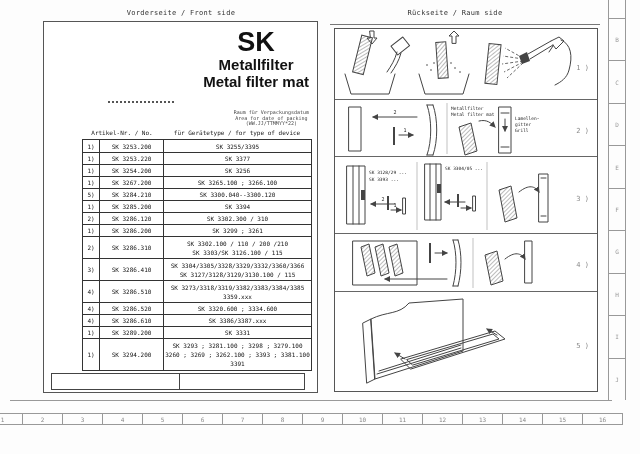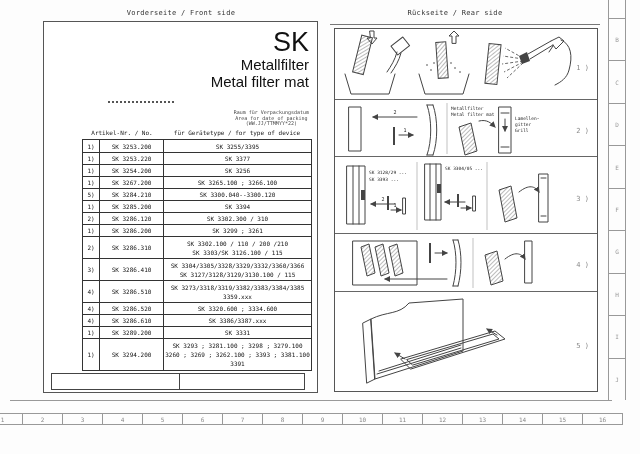--- a/index.html
+++ b/index.html
@@ -7,21 +7,21 @@
   .stage{position:relative;width:640px;height:454px;overflow:hidden;background:#fdfdfd;}
 
   
   .hdr{position:absolute;top:9px;font-size:7px;color:#333;width:230px;text-align:center;letter-spacing:.3px;}
   #hdrF{left:66px;}
   #hdrR{left:340px;}
   .rline{position:absolute;left:330px;top:24px;width:270px;border-top:1px solid #777;}
 
   
   .frontbox{position:absolute;left:43px;top:21px;width:275px;height:372px;border:1px solid #555;background:#fff;box-sizing:border-box;}
-  .titleblk{position:absolute;right:8px;top:6px;text-align:right;font-family:"Liberation Sans",sans-serif;color:#111;}
+  .titleblk{position:absolute;right:8px;top:6px;text-align:center;font-family:"Liberation Sans",sans-serif;color:#111;font-weight:bold;}
   .sk{font-size:27px;line-height:28px;}
   .sub{font-size:15px;line-height:17px;}
   .dashmark{position:absolute;left:64px;top:79px;width:66px;height:2px;
     background:repeating-linear-gradient(90deg,#555 0 2px,transparent 2px 4px);}
   .packnote{position:absolute;right:8px;top:88px;font-size:5px;line-height:5.5px;color:#444;text-align:center;}
 
   
   .thead{position:absolute;left:38px;top:107px;width:230px;height:10px;display:flex;font-size:6px;color:#222;}
   .th1{width:80px;text-align:center;}
   .th2{flex:1;text-align:center;}
@@ -61,21 +61,21 @@
   .rcell{width:40px;box-sizing:border-box;border-right:1px solid #999;font-size:6px;color:#888;display:flex;align-items:center;justify-content:center;}
   .letters{position:absolute;left:608px;top:0;width:18px;height:400px;border-left:1px solid #999;border-right:1px solid #999;box-sizing:border-box;display:flex;flex-direction:column;padding-top:18px;}
   .lcell{flex:1;border-top:1px solid #999;font-size:6px;color:#999;display:flex;align-items:center;justify-content:center;}
 </style>
 </head>
 <body>
 
 <div class="stage">
 
   <div class="hdr" id="hdrF">Vorderseite / Front side</div>
-  <div class="hdr" id="hdrR">Rückseite / Rear side</div>
+  <div class="hdr" id="hdrR">Rückseite / Raum side</div>
   <div class="rline"></div>
 
   <div class="frontbox">
     <div class="titleblk">
       <div class="sk">SK</div>
       <div class="sub">Metallfilter</div>
       <div class="sub">Metal filter mat</div>
     </div>
     <div class="dashmark"></div>
     <div class="packnote">

